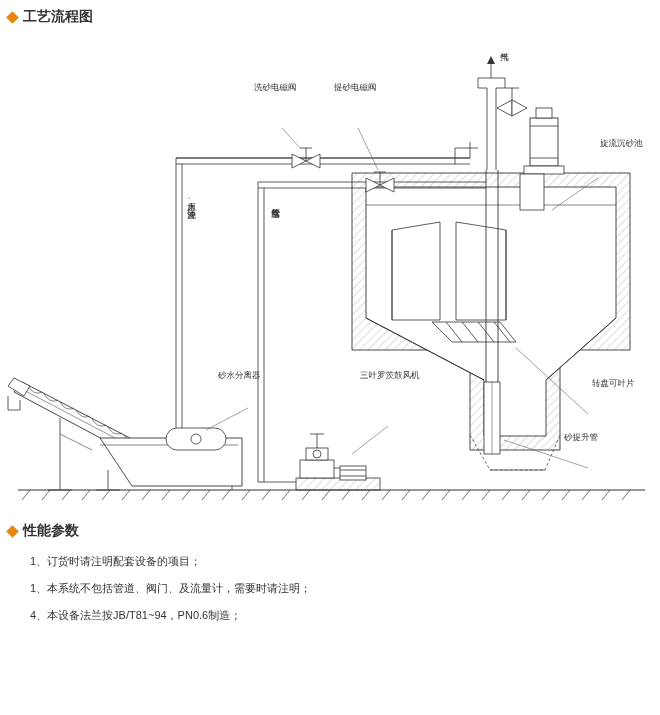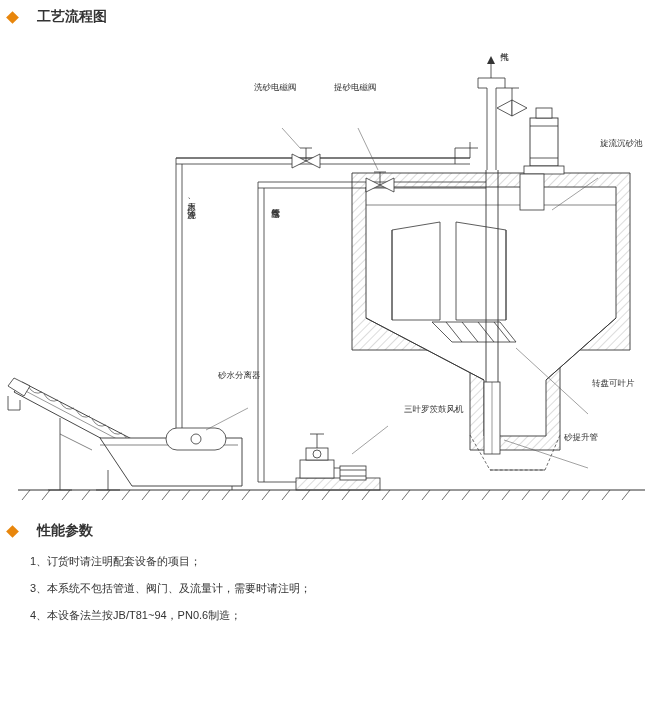--- a/index.html
+++ b/index.html
@@ -5,21 +5,21 @@
   html,body{margin:0;padding:0;}
   body{
     width:660px;height:715px;
     background:#ffffff;
     font-family:"Liberation Sans","DejaVu Sans",sans-serif;
     color:#333;
     position:relative;
     overflow:hidden;
   }
   .section-head{
-    display:flex;align-items:center;gap:20px;
+    display:flex;align-items:center;gap:6px;
     font-size:14px;font-weight:bold;color:#333;
   }
   .diamond{
     width:9px;height:9px;background:#e8860c;
     transform:rotate(45deg);display:inline-block;
     flex:0 0 auto;
   }
   #head-process{position:absolute;left:8px;top:8px;}
   #head-params{position:absolute;left:8px;top:522px;}
 
@@ -232,29 +232,29 @@
       </g>
     </g>
   </svg>
 
   
   <div class="lbl" style="left:254px;top:52px;">洗砂电磁阀</div>
   <div class="lbl" style="left:334px;top:52px;">提砂电磁阀</div>
   <div class="lbl vert" style="left:499px;top:16px;">排气</div>
   <div class="lbl" style="left:600px;top:108px;">旋流沉砂池</div>
   <div class="lbl" style="left:218px;top:340px;">砂水分离器</div>
-  <div class="lbl" style="left:360px;top:374px;margin-left:44px;">三叶罗茨鼓风机</div>
+  <div class="lbl" style="left:360px;top:340px;">三叶罗茨鼓风机</div>
   <div class="lbl" style="left:592px;top:348px;">转盘可叶片</div>
   <div class="lbl" style="left:564px;top:402px;">砂提升管</div>
   <div class="lbl vert" style="left:186px;top:166px;">压力水、冲洗管</div>
   <div class="lbl vert" style="left:270px;top:172px;">压缩空气管</div>
 </div>
 
 <div class="section-head" id="head-params">
   <span class="diamond"></span>
   <span>性能参数</span>
 </div>
 
 <div id="params-list">
   <div class="pitem">1、订货时请注明配套设备的项目；</div>
-  <div class="pitem">3、本系统不包括管道、阀门、及流量计，需要时请注明；</div>
+  <div class="pitem">1、本系统不包括管道、阀门、及流量计，需要时请注明；</div>
   <div class="pitem">4、本设备法兰按JB/T81~94，PN0.6制造；</div>
 </div>
 
 </body></html>

